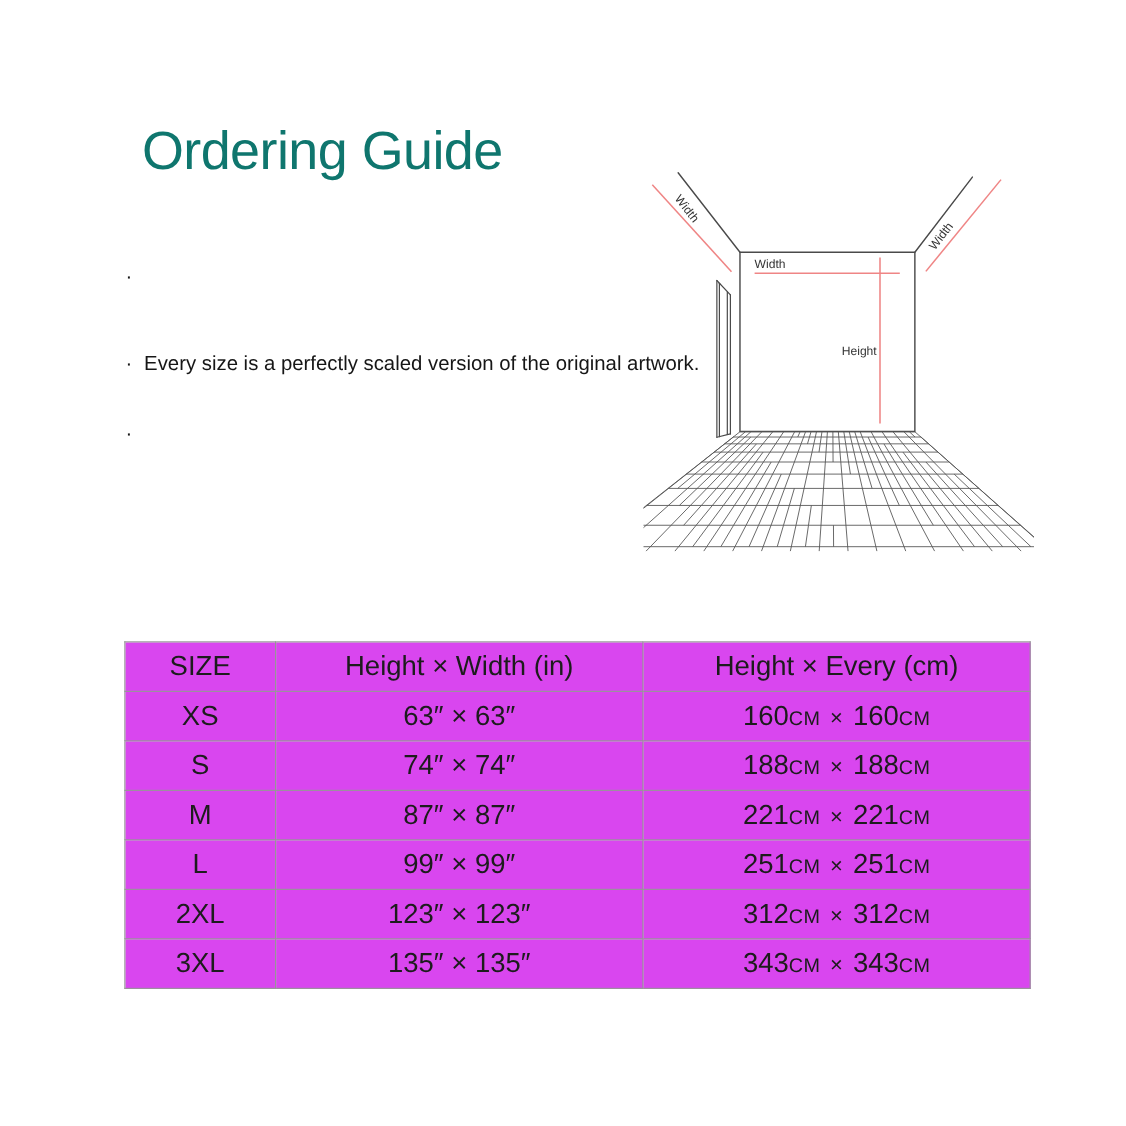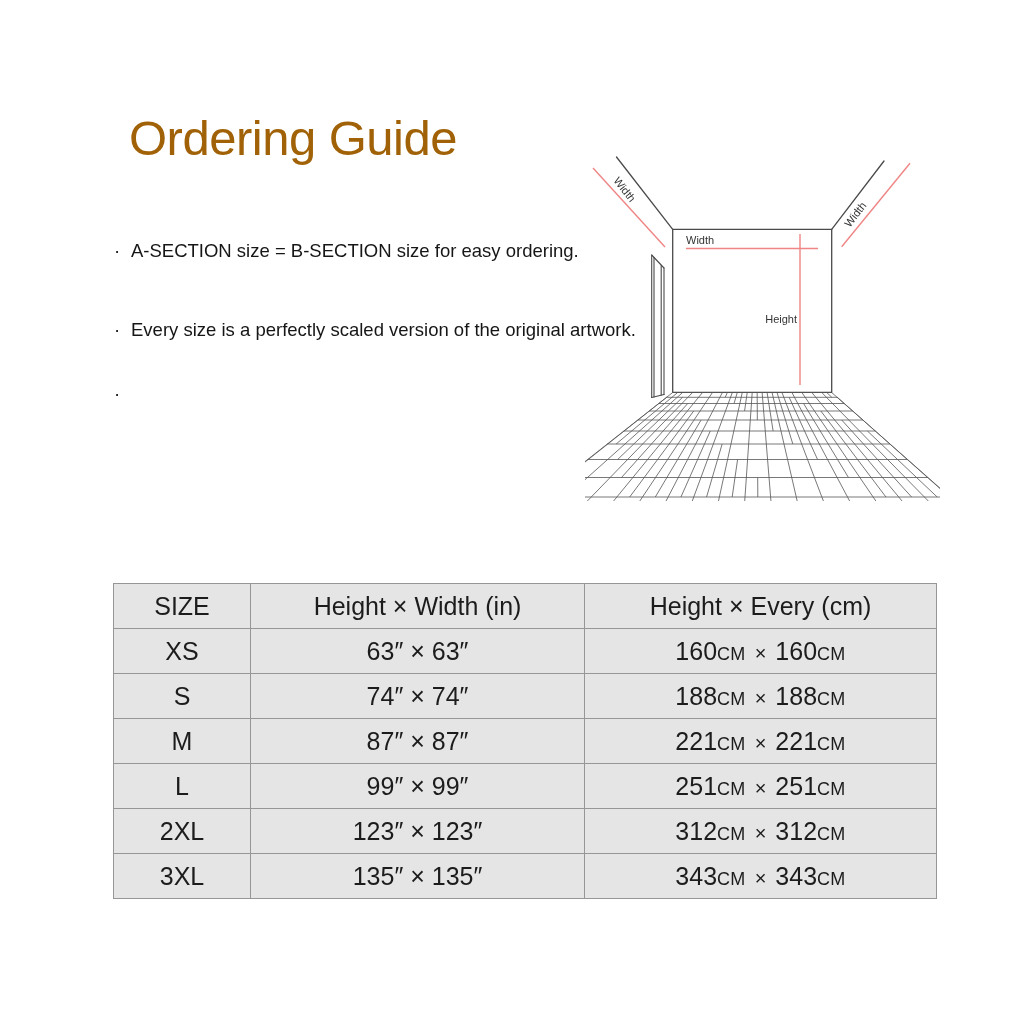--- a/index.html
+++ b/index.html
@@ -3,56 +3,55 @@
 <meta charset="utf-8">
 <style>
   html,body { margin:0; padding:0; background:#ffffff; }
   .page {
     position:relative; width:1024px; height:1024px; background:#ffffff;
     overflow:hidden; font-family:"Liberation Sans","DejaVu Sans",sans-serif;
     color:#161616;
   }
   .title {
     position:absolute; left:129px; top:110px; margin:0;
-    font-size:49px; font-weight:400; letter-spacing:-0.5px; color:#a16207;
+    font-size:49px; font-weight:400; letter-spacing:-0.5px; color:#0f766e;
   }
   .bullets { position:absolute; left:114px; top:238px; width:560px; }
   .bullet { display:flex; font-size:18.5px; line-height:25px; color:#161616; }
   .bullet .marker { width:17px; flex:none; }
   .b1 { margin-bottom:54px; }
   .b2 { margin-bottom:39px; }
   .b2 .btext { max-width:516px; }
   .b3 .btext { max-width:460px; }
   .room { position:absolute; left:585px; top:135px; width:355px; height:375px; }
   .room text { font-family:"Liberation Sans","DejaVu Sans",sans-serif; }
   table.sizes {
     position:absolute; left:113px; top:583px; width:823px;
     border-collapse:collapse; table-layout:fixed;
     font-size:25px; color:#1c1c1c;
   }
   table.sizes th, table.sizes td {
-    border:1px solid #969696; background:#e5e5e5;
+    border:1px solid #969696; background:#d946ef;
     height:44px; text-align:center; vertical-align:middle;
     font-weight:400; padding:0;
   }
   table.sizes { border:1px solid #8a8a8a; }
   .unit { font-size:18px; letter-spacing:0.3px; }
   .sep  { font-size:20px; margin:0 9px; }
 </style>
 </head>
 <body>
 
 <div class="page">
 
   <h1 class="title">Ordering Guide</h1>
 
   <div class="bullets">
     <div class="bullet b1">
       <span class="marker">·</span>
-      <span class="btext">A-SECTION size = B-SECTION size for easy ordering.</span>
     </div>
     <div class="bullet b2">
       <span class="marker">·</span>
       <span class="btext">Every size is a perfectly scaled version of the original artwork.</span>
     </div>
     <div class="bullet b3">
       <span class="marker">·</span>
     </div>
   </div>
 

